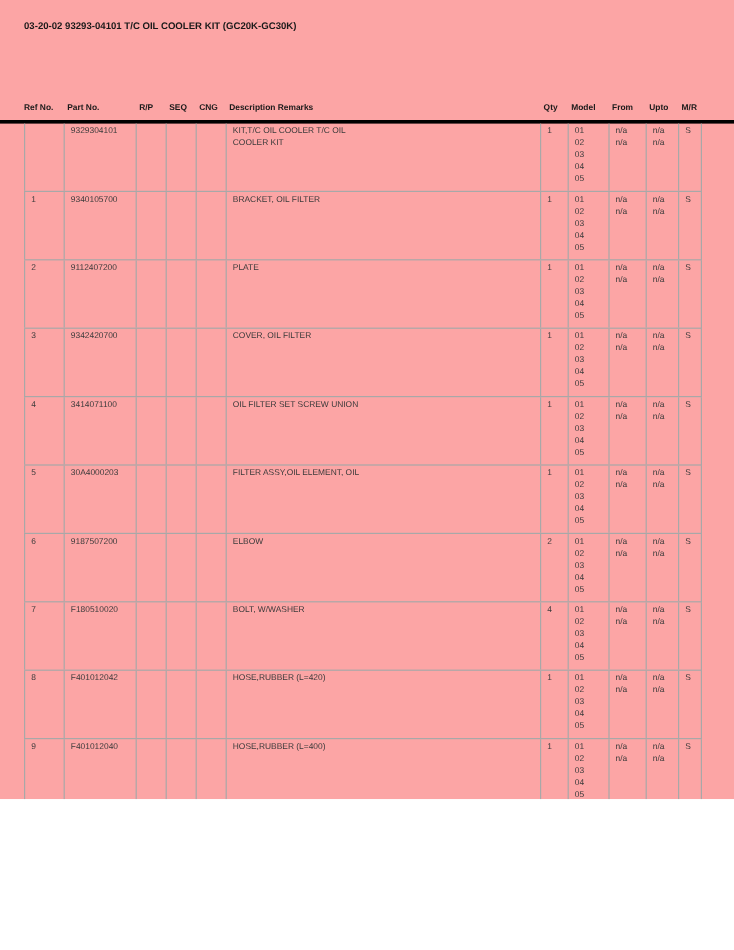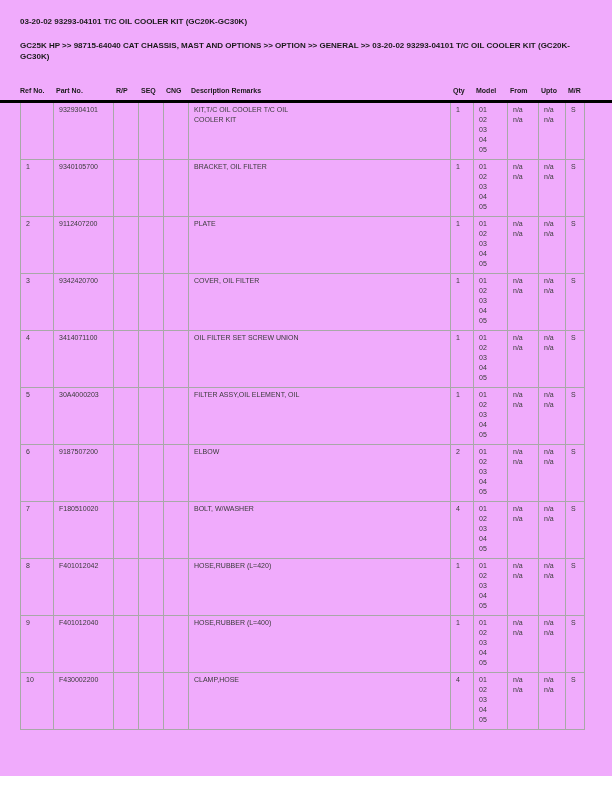--- a/index.html
+++ b/index.html
@@ -4,22 +4,22 @@
 <style>
   html, body {
     margin: 0;
     padding: 0;
     background: #ffffff;
     font-family: "Liberation Sans", sans-serif;
   }
   .page {
     position: relative;
     width: 612px;
-    height: 776px;
-    background: #f0abfc;
+    height: 666px;
+    background: #fca5a5;
     overflow: hidden;
   }
   .title {
     position: absolute;
     left: 20px;
     top: 16px;
     width: 575px;
     font-size: 8px;
     font-weight: bold;
     color: #1a1a1a;
@@ -84,21 +84,20 @@
     white-space: pre-line;
     overflow: hidden;
   }
 </style>
 </head>
 <body>
 
 <div class="page">
   <div class="title">03-20-02 93293-04101 T/C OIL COOLER KIT (GC20K-GC30K)</div>
 
-  <div class="breadcrumb">GC25K HP &gt;&gt; 98715-64040 CAT CHASSIS, MAST AND OPTIONS &gt;&gt; OPTION &gt;&gt; GENERAL &gt;&gt; 03-20-02 93293-04101 T/C OIL COOLER KIT (GC20K-GC30K)</div>
 
   <div class="col-headers grid-cols" id="col-headers">
       <div class="hcell first">Ref No.</div>
       <div class="hcell">Part No.</div>
       <div class="hcell">R/P</div>
       <div class="hcell">SEQ</div>
       <div class="hcell">CNG</div>
       <div class="hcell">Description Remarks</div>
       <div class="hcell">Qty</div>
       <div class="hcell">Model</div>

